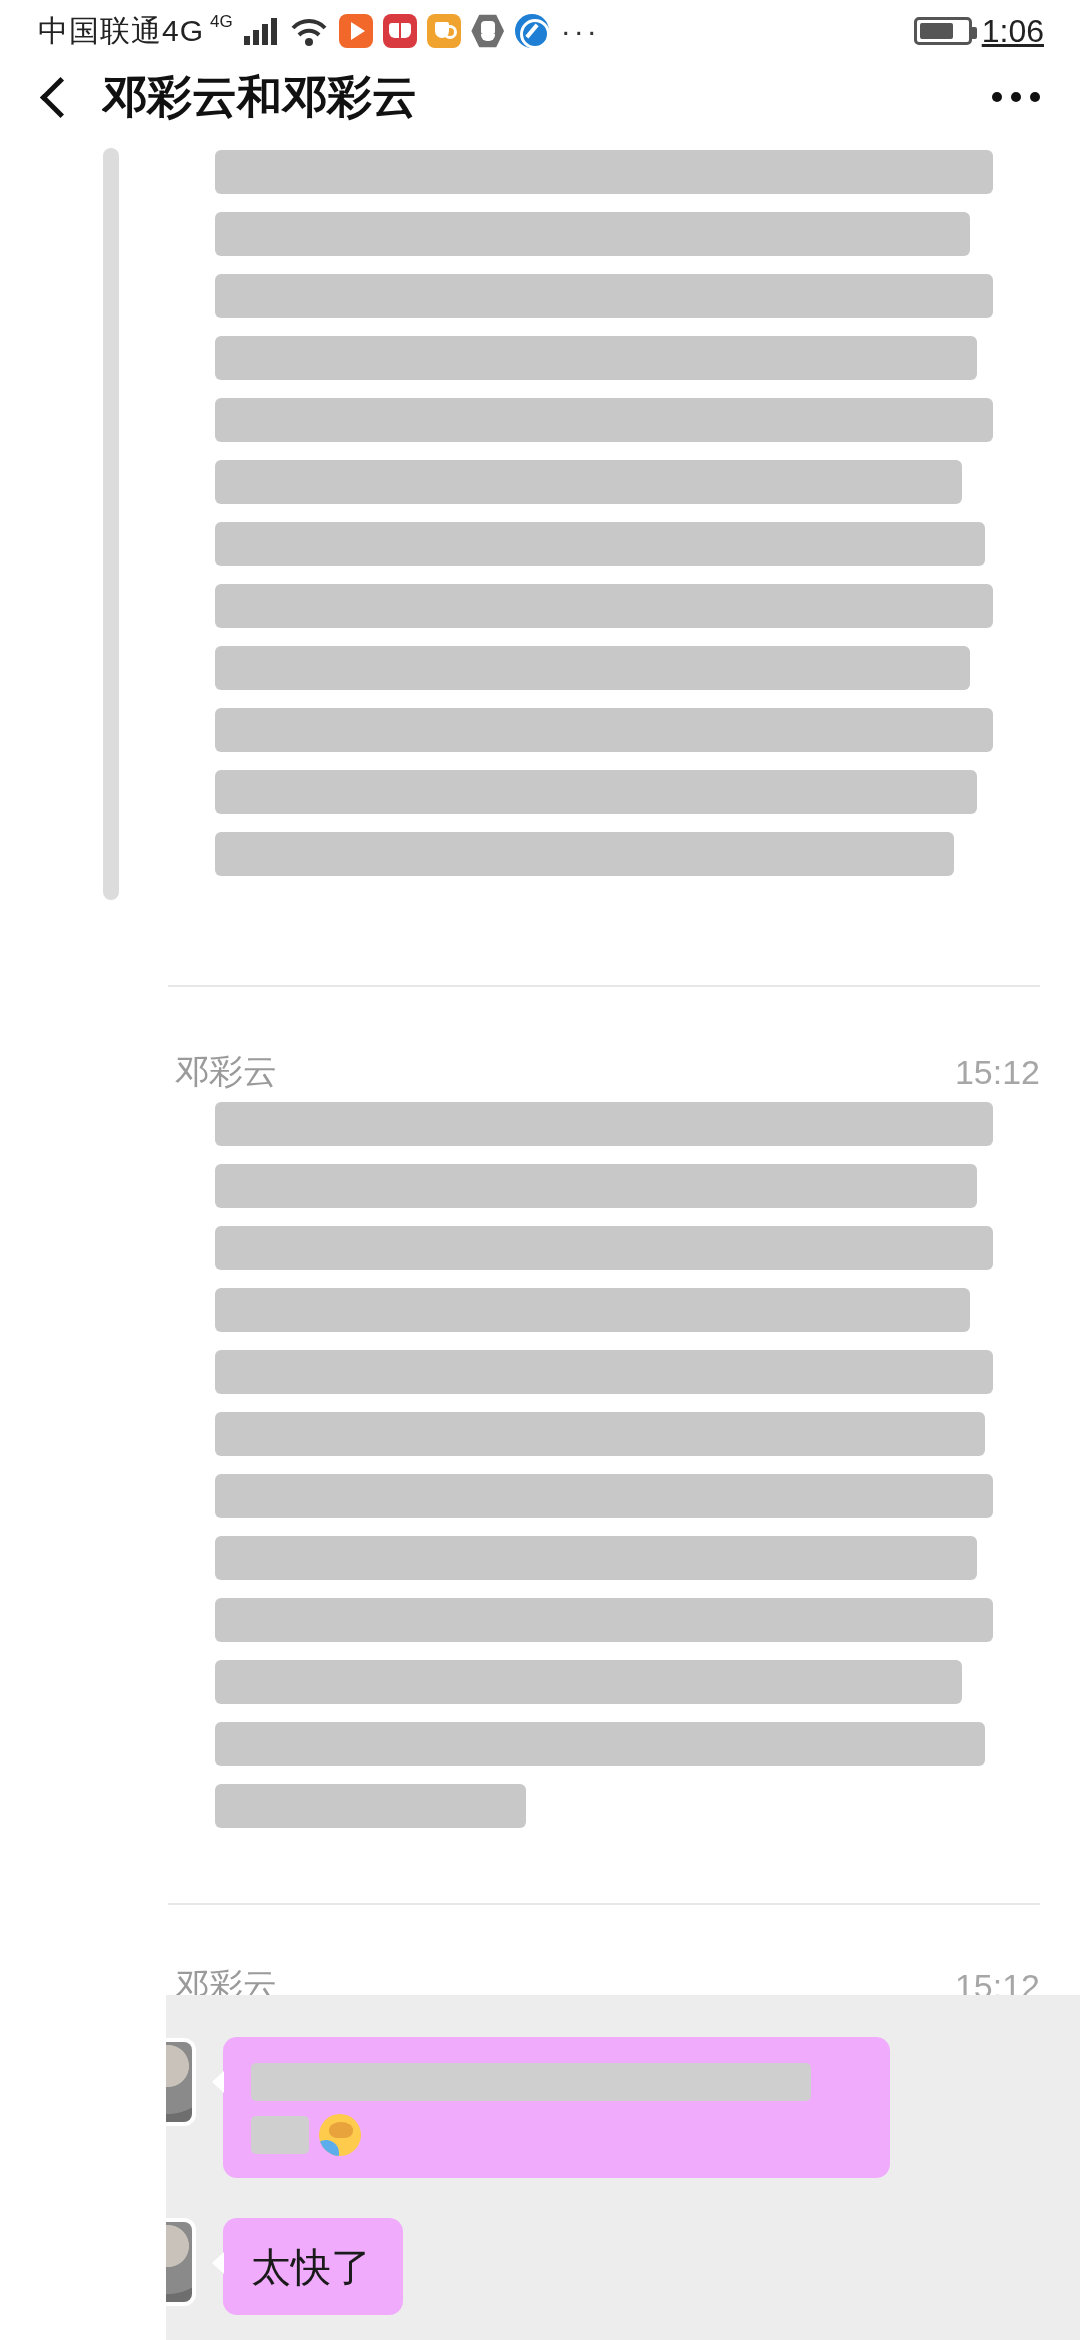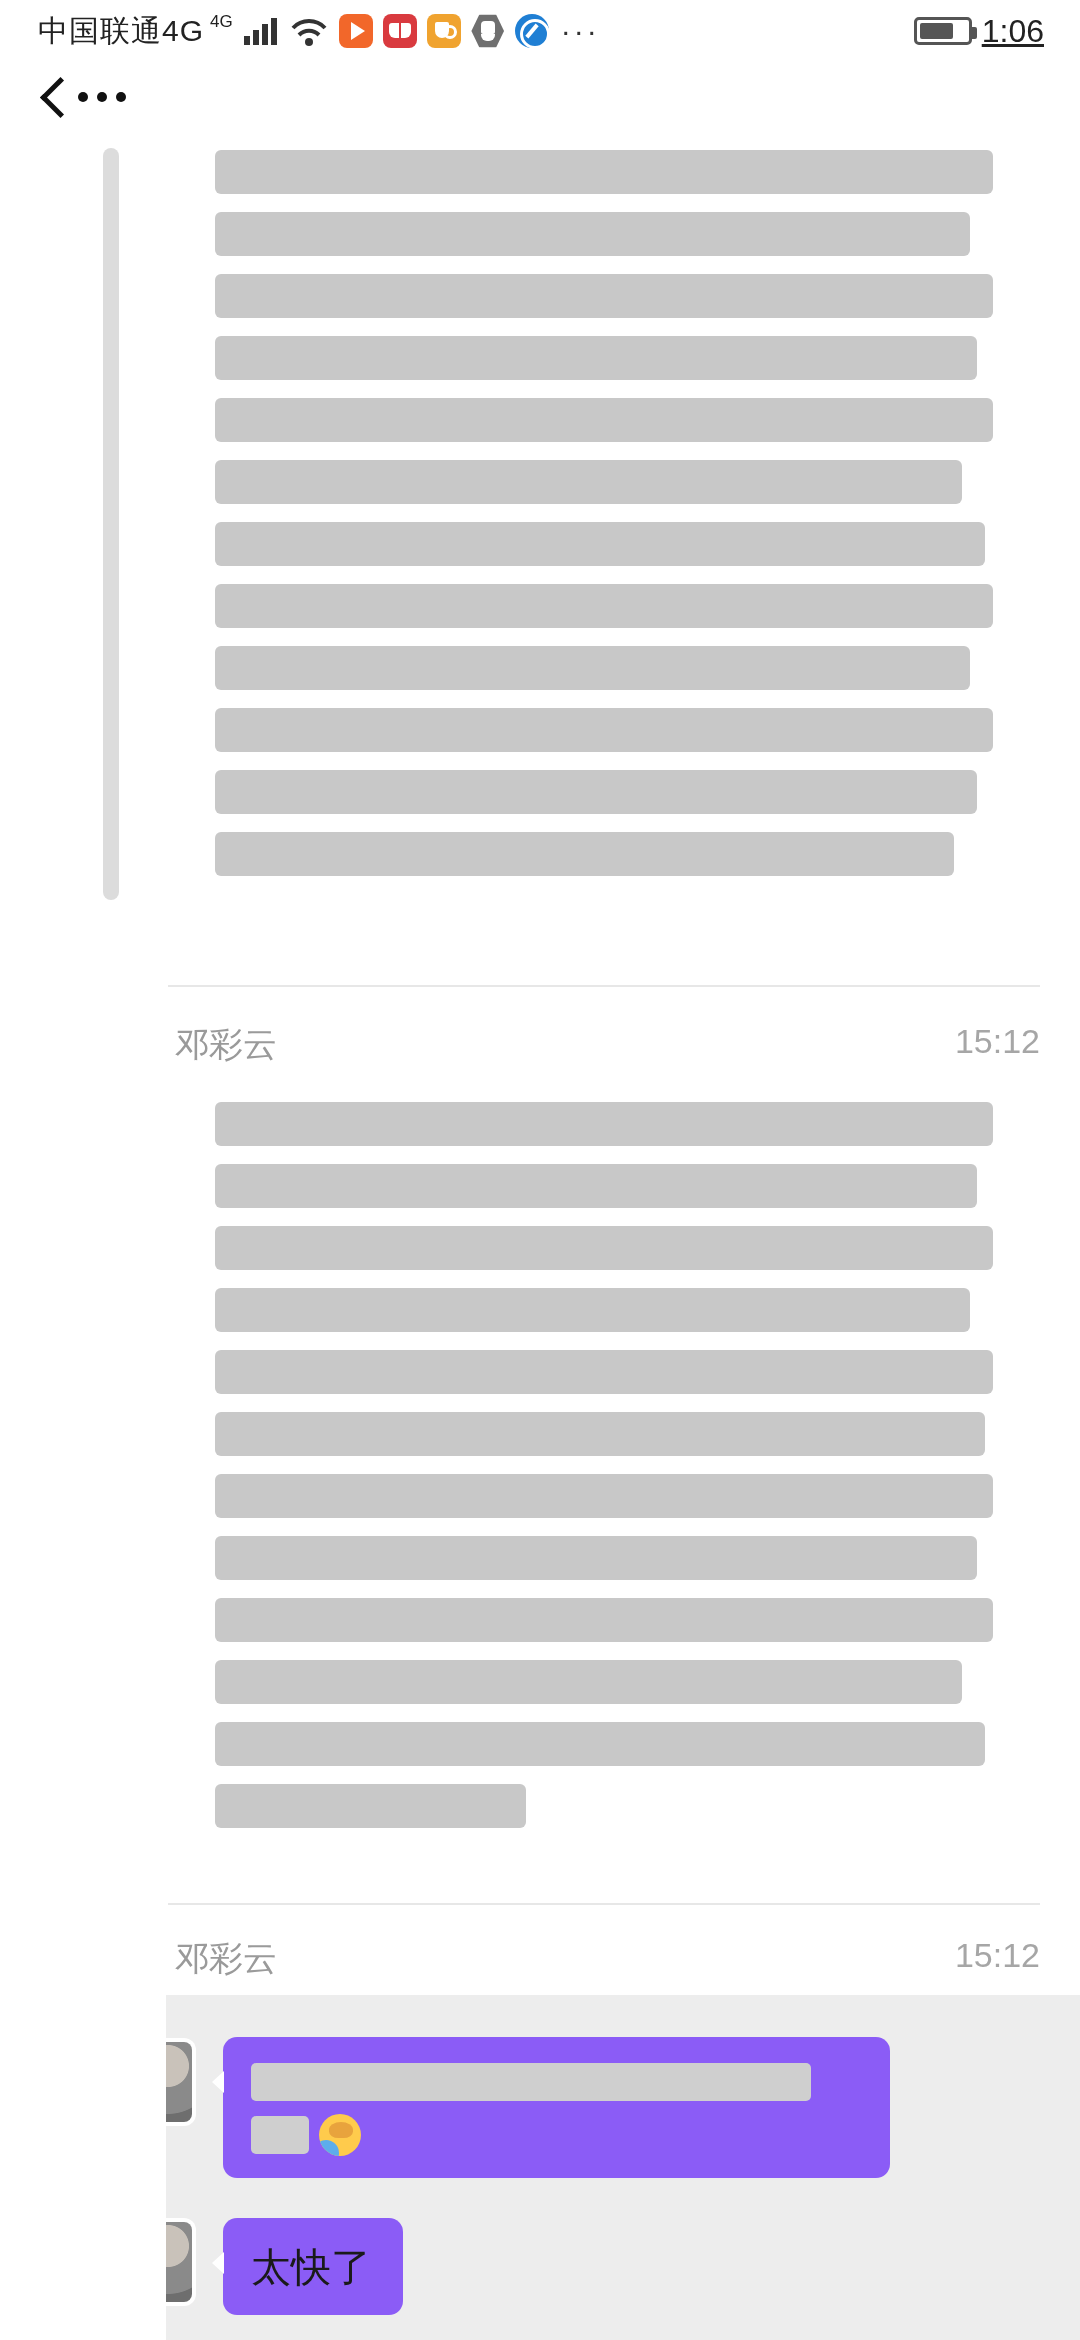--- a/index.html
+++ b/index.html
@@ -62,42 +62,42 @@
   .more-btn i { width:10px; height:10px; border-radius:50%; background:#111; display:block; }
 
   
   .left-strip { position:absolute; left:103px; top:148px; width:16px; height:752px;
     background:#dcdcdc; border-radius:8px; }
   .divider { position:absolute; left:168px; width:872px; height:2px; background:#e7e7e7; }
   .divider.d1 { top:985px; }
   .divider.d2 { top:1903px; }
 
   .sender-row { position:absolute; left:175px; width:865px; display:flex;
-    justify-content:space-between; align-items:flex-start; }
+    justify-content:space-between; align-items:center;margin-top:27px; }
   .sender-row.r2 { top:1022px; }
   .sender-row.r3 { top:1936px; }
   .sender-name { font-size:34px; color:#9a9a9a; }
   .sender-time { font-size:34px; color:#a6a6a6; }
 
   .text-section { position:absolute; left:215px; width:778px; }
   .text-section.s1 { top:150px; }
   .text-section.s2 { top:1102px; }
   .redact-bar { height:44px; background:#c8c8c8; border-radius:6px; margin-bottom:18px; }
 
   
   .chat-image-panel { position:absolute; left:166px; top:1995px; width:914px; height:345px;
     background:#ededed; overflow:hidden; }
   .mini-avatar { position:absolute; left:-58px; width:88px; height:88px; background:#fff;
     border-radius:12px; overflow:hidden; }
   .mini-avatar .photo { position:absolute; inset:4px; border-radius:8px;
     background:radial-gradient(circle at 70% 30%, #c9c2ba 0 26%, #8a8a8a 27% 60%, #6e6e6e 61%); }
   .mini-avatar.a1 { top:43px; }
   .mini-avatar.a2 { top:223px; }
 
-  .bubble { position:absolute; background:#8b5cf6; border-radius:14px; }
+  .bubble { position:absolute; background:#f0abfc; border-radius:14px; }
   .bubble::before { content:""; position:absolute; left:-11px; top:34px;
     border:11px solid transparent; border-left:0; border-right:12px solid #fff; }
   .bubble.b1 { left:57px; top:42px; width:667px; height:141px; padding:26px 28px; }
   .bubble.b2 { left:57px; top:223px; width:180px; height:97px;
     display:flex; align-items:center; padding:0 28px; }
   .bubble-text { font-size:40px; color:#1a1a1a; line-height:54px; }
   .bubble-bar { height:38px; background:#cfcfcf; border-radius:5px; }
   .bubble-row { display:flex; align-items:center; gap:10px; margin-bottom:13px; }
   .bubble-row:last-child { margin-bottom:0; }
   .emoji-disc { width:42px; height:42px; border-radius:50%; background:#ffcb4c;
@@ -138,20 +138,21 @@
     <div class="sb-right">
       <span class="battery">
         <span class="battery-fill" id="battery-fill" style="width: 72%;"></span>
       </span>
       <span class="sb-time">1:06</span>
     </div>
   </div>
 
   <div class="header">
     <div class="back-btn"></div>
+    <div class="header-title">邓彩云和邓彩云</div>
     <div class="more-btn">
         <i></i>
         <i></i>
         <i></i>
       </div>
   </div>
 
   <div class="left-strip"></div>
 
   <div class="text-section s1">

